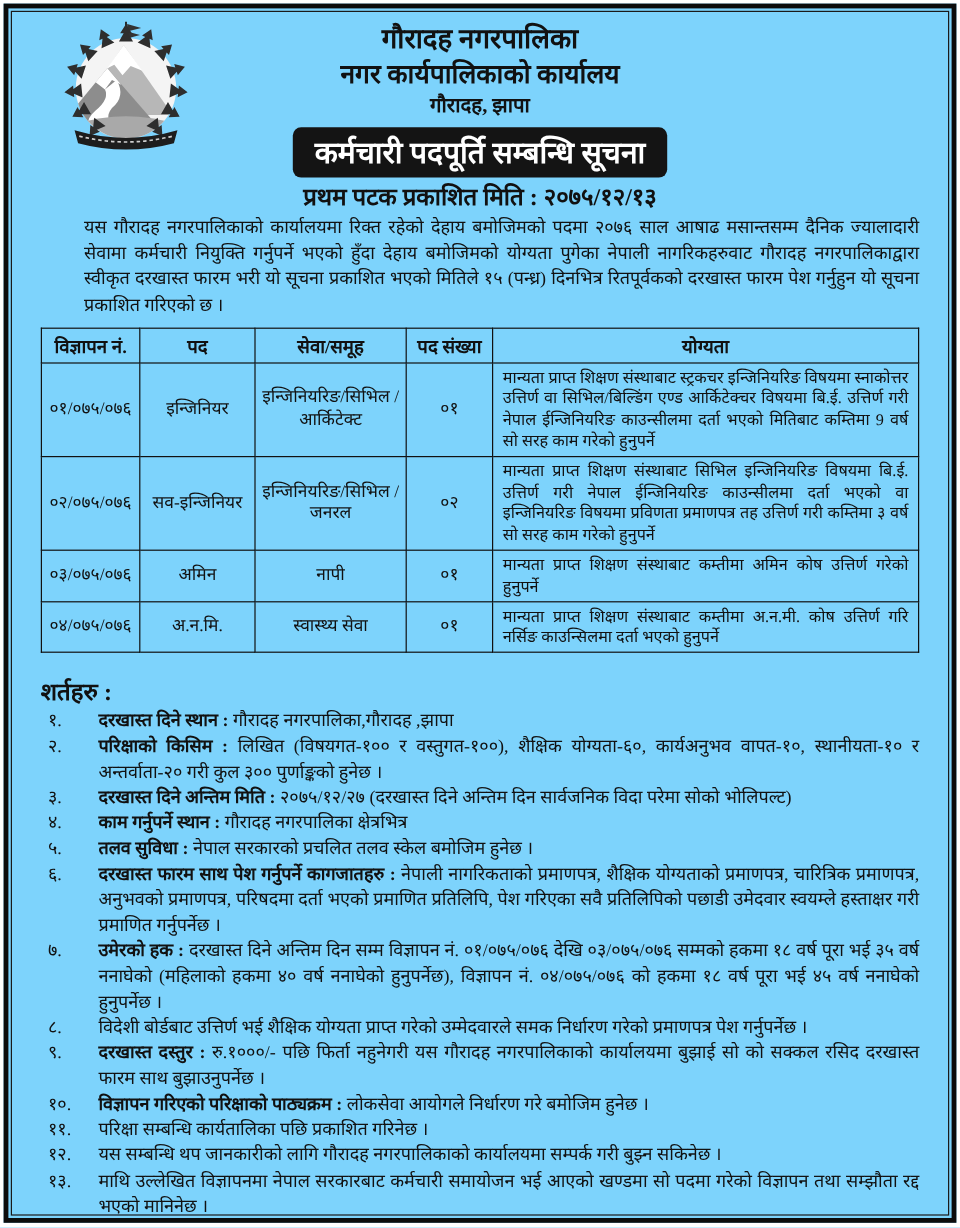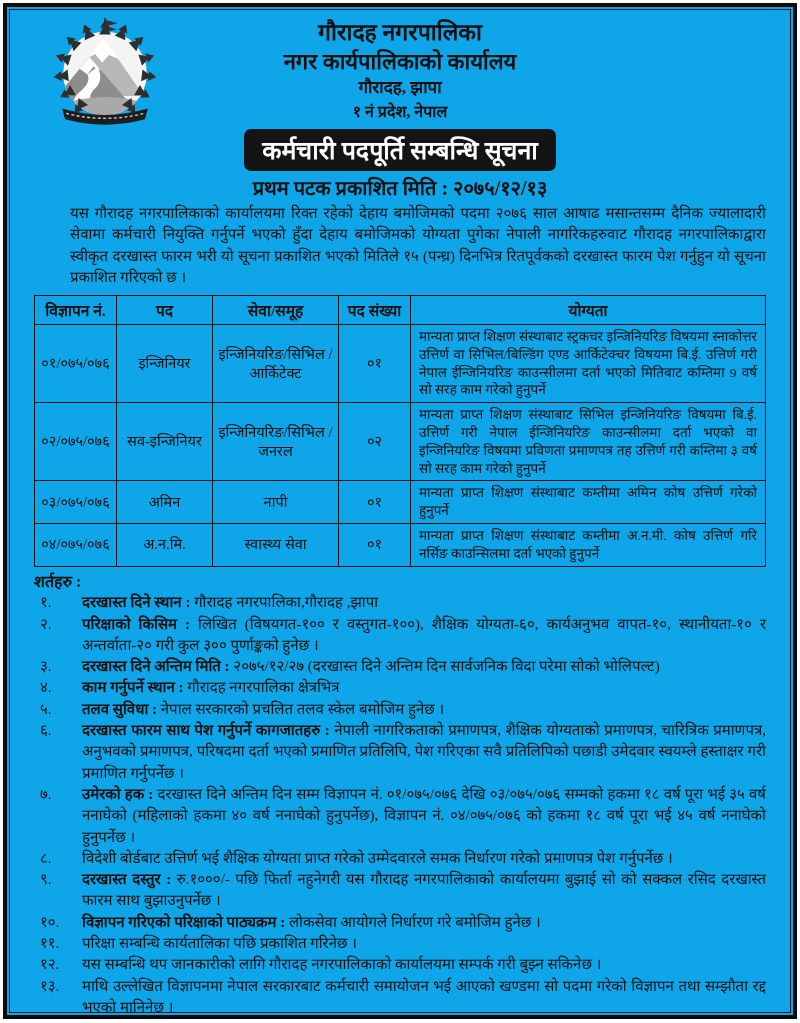--- a/index.html
+++ b/index.html
@@ -2,21 +2,21 @@
 <html><head>
 <meta charset="utf-8">
 <style>
   html,body{margin:0;padding:0;}
   body{
     width:800px;height:1023px;background:#ffffff;position:relative;
     font-family:"Liberation Serif","DejaVu Serif",serif;color:#111;
   }
   .frame{
     position:absolute;left:3px;top:3px;right:3px;bottom:4px;
-    border:4px solid #0c0c0c;background:#0ea5e9;text-decoration:underline;
+    border:4px solid #0c0c0c;background:#7dd3fc;text-decoration:underline;
   }
   .inner{
     position:absolute;left:2px;top:2px;right:2px;bottom:2px;
     border:1px solid #1a1a1a;padding:6px 24px 6px 24px;overflow:hidden;
   }
   
   .header{position:relative;text-align:center;padding-top:2px;}
   .logo{position:absolute;left:12px;top:2px;width:118px;height:112px;}
   .h-org{font-size:23px;font-weight:bold;line-height:1.3;}
   .h-office{font-size:22px;font-weight:bold;line-height:1.3;}
@@ -32,21 +32,21 @@
   .intro{
     font-size:15px;line-height:1.44;text-align:justify;margin-top:3px;margin-left:36px;
   }
   
   table{border-collapse:collapse;width:100%;table-layout:fixed;margin-top:6px;border-radius:27px;}
   th,td{border:1.5px solid #111;padding:2px 5px;vertical-align:middle;}
   th{font-size:15.5px;font-weight:bold;text-align:center;padding:3px 2px;}
   td{font-size:14.5px;text-align:center;line-height:1.3;}
   td.qual{font-size:13.5px;text-align:justify;line-height:1.32;padding:3px 8px;}
   
-  .terms-heading{font-size:16px;font-weight:bold;margin-top:4px;line-height:1.35;}
+  .terms-heading{font-size:20px;font-weight:bold;margin-top:20px;line-height:1.35;}
   .term{display:flex;align-items:flex-start;font-size:15px;line-height:1.42;}
   .tno{flex:none;width:48px;padding-left:6px;box-sizing:border-box;}
   .tbody{flex:1;text-align:justify;}
   .tlabel{font-weight:bold;}
   .tlabel:empty{display:none;}
   .tlabel::after{content:" ";}
 </style>
 </head>
 <body>
 
@@ -94,21 +94,20 @@
             <use href="#tree" transform="rotate(-144 60 55) translate(60 9)"></use>
           </g>
 
           <path d="M16,93 Q60,106 104,93 L101,104 Q60,115 19,104 Z" fill="#1d1d1d"></path>
           <path d="M20,98 Q60,108 100,98" stroke="#cfcfcf" stroke-width="1.4" fill="none" stroke-dasharray="3 2.5"></path>
         </svg>
       </div>
       <div class="h-org">गौरादह नगरपालिका</div>
       <div class="h-office">नगर कार्यपालिकाको कार्यालय</div>
       <div class="h-loc">गौरादह, झापा</div>
-      <div class="h-prov">१ नं प्रदेश, नेपाल</div>
       <div><span class="notice-box">कर्मचारी पदपूर्ति सम्बन्धि सूचना</span></div>
       <div class="published">प्रथम पटक प्रकाशित मिति : २०७५/१२/१३</div>
     </div>
 
     <div class="intro">यस गौरादह नगरपालिकाको कार्यालयमा रिक्त रहेको देहाय बमोजिमको पदमा २०७६ साल आषाढ मसान्तसम्म दैनिक ज्यालादारी सेवामा कर्मचारी नियुक्ति गर्नुपर्ने भएको हुँदा देहाय बमोजिमको योग्यता पुगेका नेपाली नागरिकहरुवाट गौरादह नगरपालिकाद्वारा स्वीकृत दरखास्त फारम भरी यो सूचना प्रकाशित भएको मितिले १५ (पन्ध्र) दिनभित्र रितपूर्वकको दरखास्त फारम पेश गर्नुहुन यो सूचना प्रकाशित गरिएको छ ।</div>
 
     <table>
       <colgroup>
         <col style="width:82px">
           <col style="width:96px">

